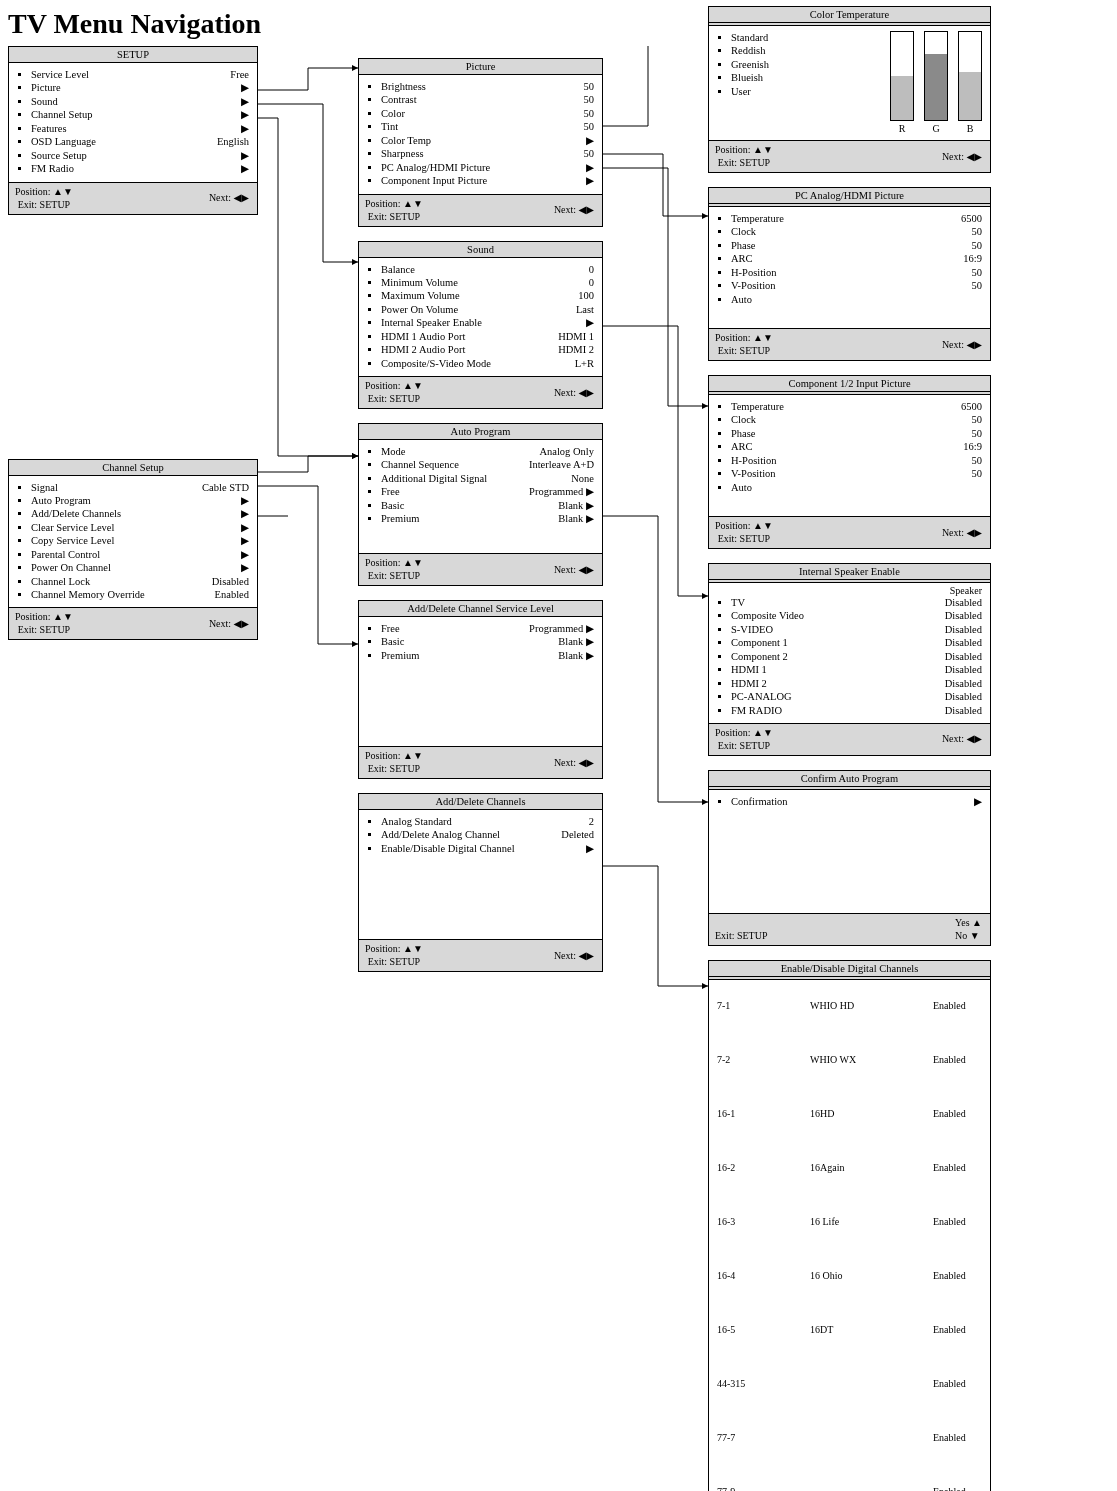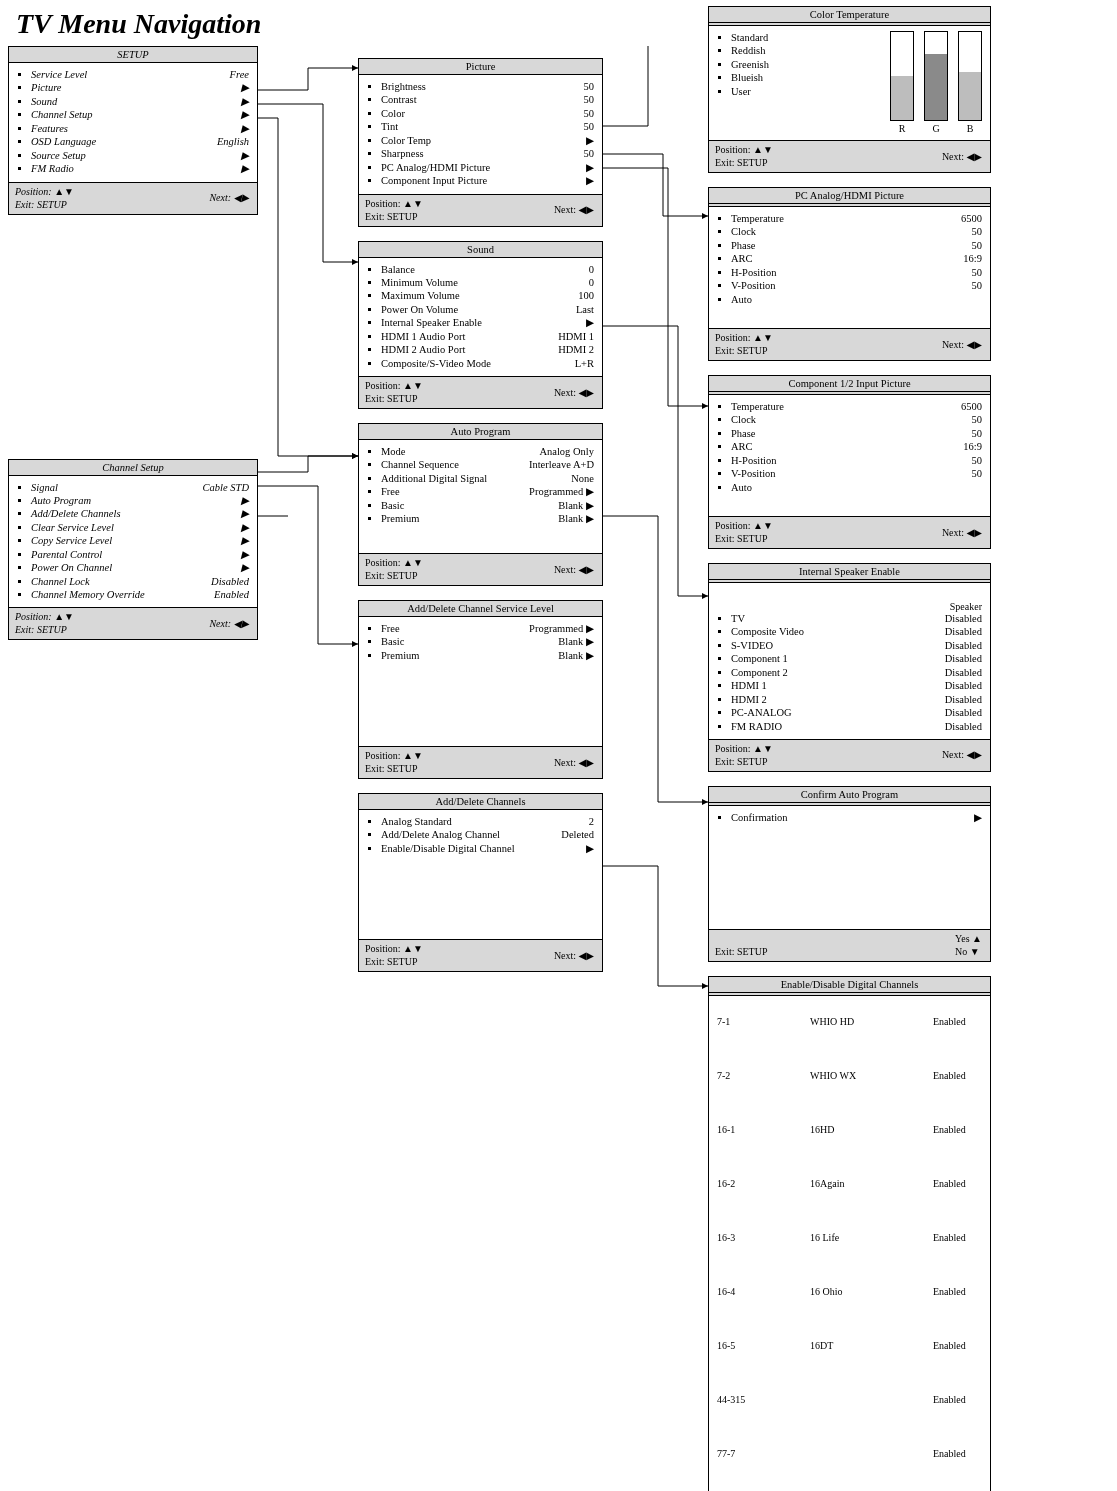--- a/index.html
+++ b/index.html
@@ -7,33 +7,32 @@
     font-size: 10.5px;
     color: #000;
     background: #fff;
     margin: 0;
     padding: 8px;
     width: 1117px;
     box-sizing: border-box;
     position: relative;
   }
   .page-title {
-    font-style: italic;
     font-weight: bold;
     font-size: 28px;
-    margin: 0 0 6px 8px;
+    margin: 0 0 6px 0;
   }
   .cols {
     display: flex;
     gap: 0;
     align-items: flex-start;
     position: relative;
   }
   .col { display: flex; flex-direction: column; }
-  .col1 { width: 250px; font-style: italic; }
+  .col1 { width: 250px; }
   .gap12 { width: 100px; position: relative; }
   .col2 { width: 245px; }
   .gap23 { width: 105px; position: relative; }
   .col3 { width: 283px; }
 
   .panel {
     border: 1px solid #000;
     margin-bottom: 14px;
     background: #fff;
   }
@@ -67,21 +66,21 @@
   .arrow { font-family: Arial, sans-serif; }
 
   .panel-footer {
     border-top: 1px solid #000;
     background: #d8d8d8;
     padding: 2px 8px 3px 6px;
     display: flex;
     justify-content: space-between;
     font-size: 10px;
   }
-  .panel-footer .left-ft { line-height: 1.3; }
+  .panel-footer .left-ft { line-height: 1.3; text-align: center; }
   .panel-footer .right-ft { align-self: center; }
 
   .rgb-chart {
     display: flex; gap: 10px; margin-left: 10px;
   }
   .bar-wrap { display: flex; flex-direction: column; align-items: center; }
   .bar-outer {
     width: 22px; height: 88px; border: 1px solid #000; display: flex; flex-direction: column; justify-content: flex-end;
     background: #fff;
   }
@@ -114,21 +113,21 @@
   }
   .spacer-med { height: 230px; }
 
   
   svg.connectors {
     position: absolute;
     top: 0; left: 0;
     pointer-events: none;
   }
   .speaker-hdr{
-    text-align:right; padding:2px 8px 0 0; font-size:10px;margin-top:16px;
+    text-align:right; padding:2px 8px 0 0; font-size:10px;
   }
 </style>
 </head>
 <body>
 
 <h1 class="page-title">TV Menu Navigation</h1>
 
 <div class="cols">
 
   <div class="col col1">

